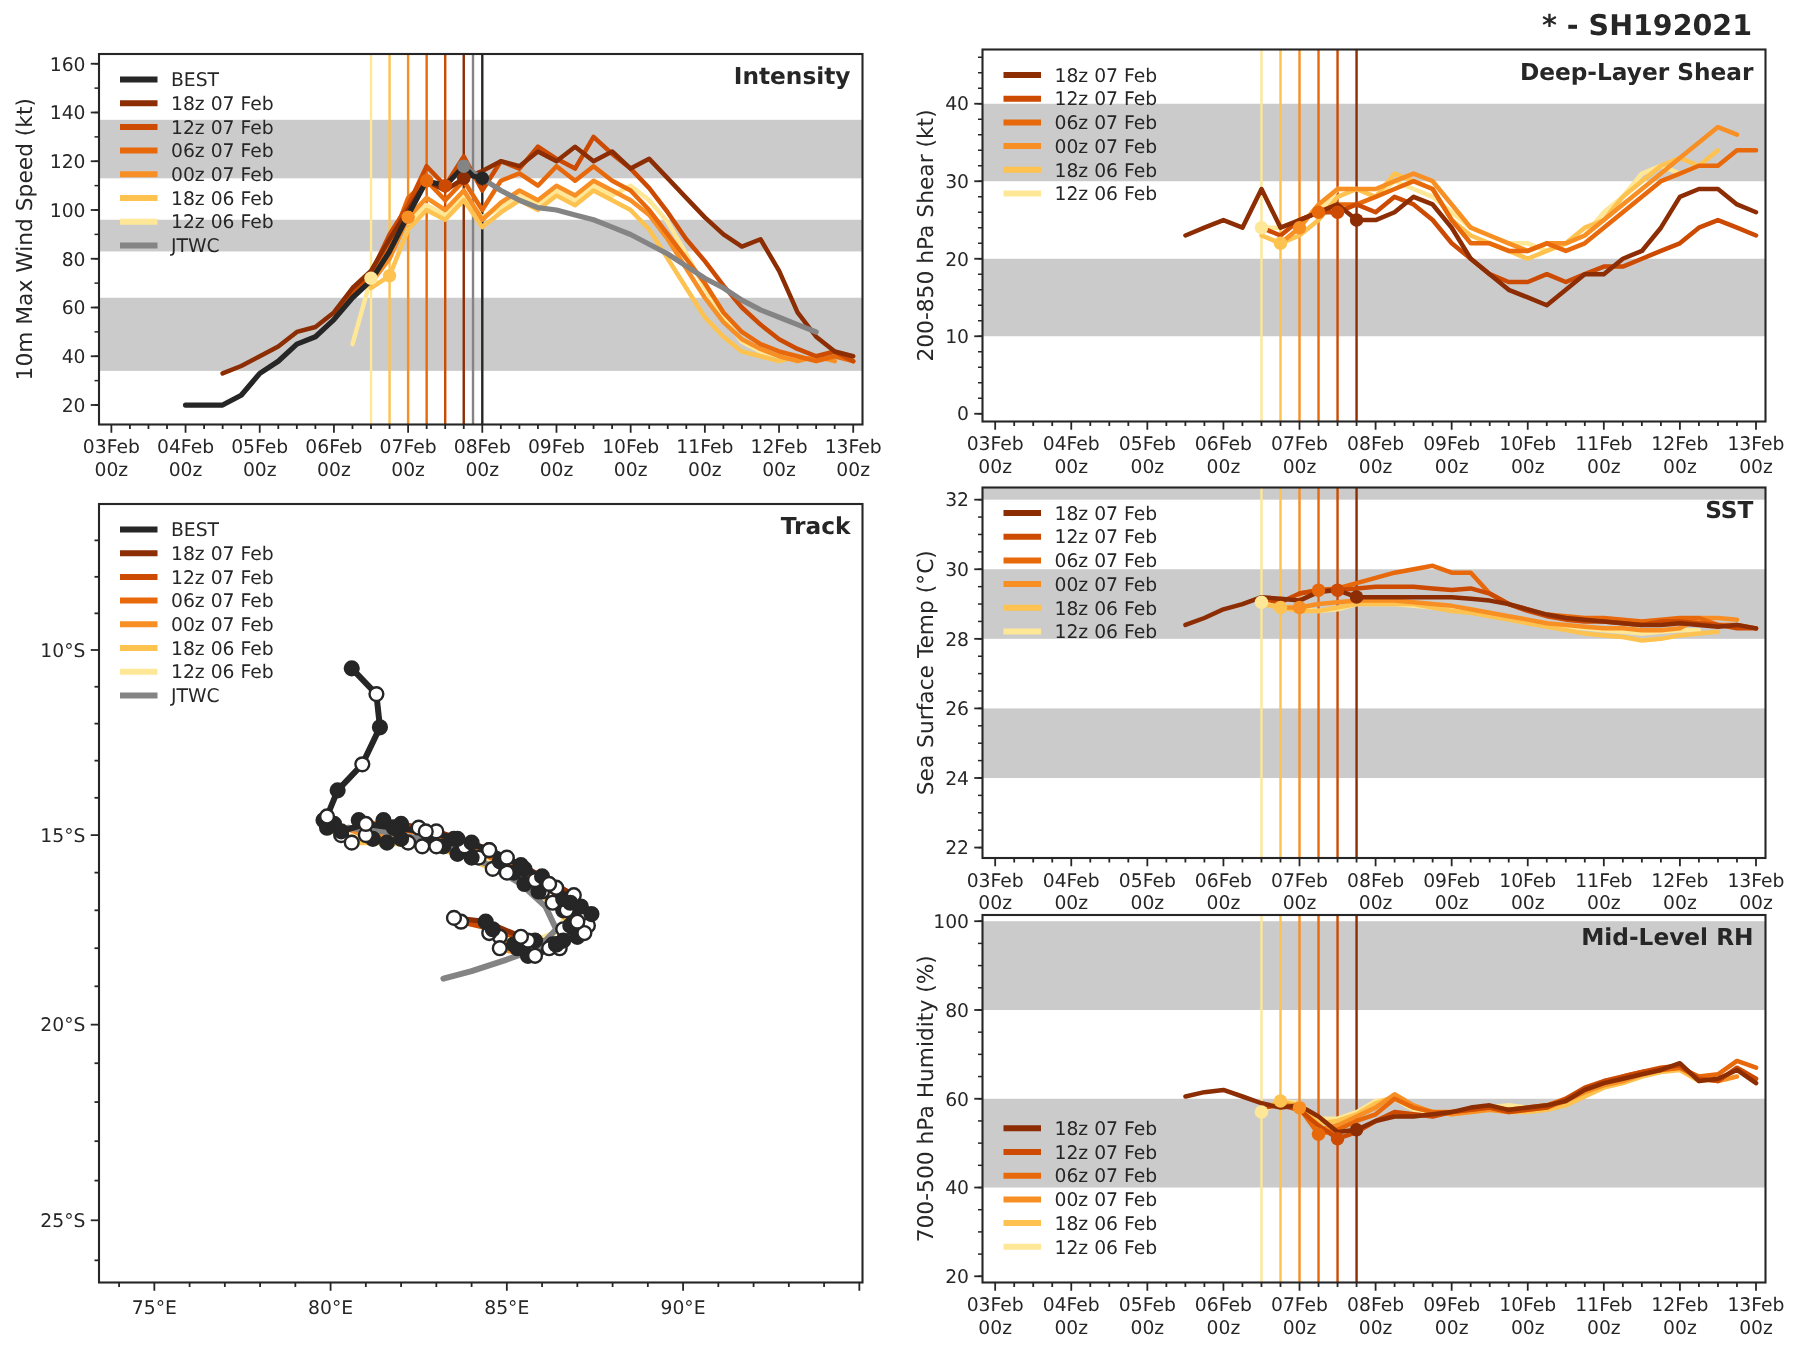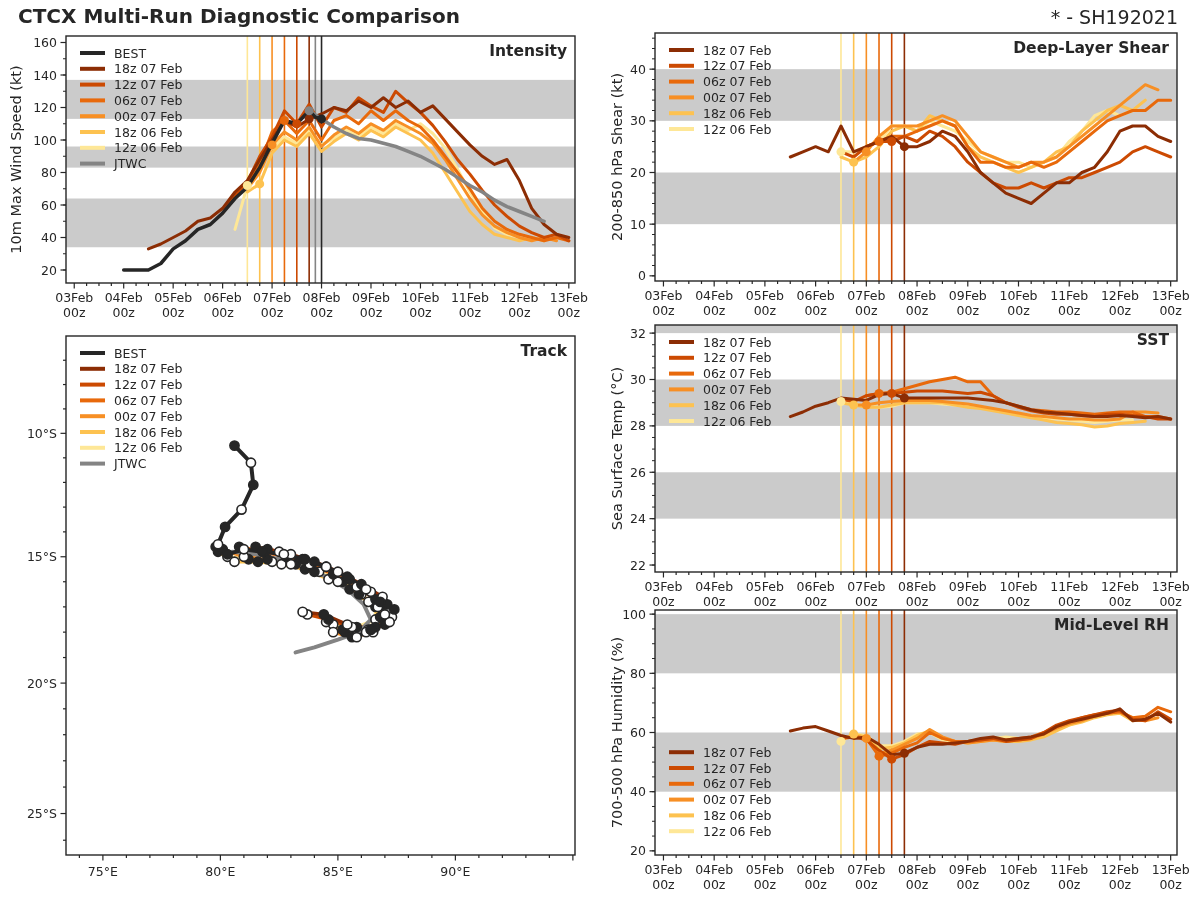--- a/index.html
+++ b/index.html
@@ -1,32 +1,31 @@
 <!DOCTYPE html>
 <html><head>
 <meta charset="utf-8">
 <style>
   html,body{margin:0;padding:0;background:#ffffff;}
   .page{position:relative;width:1200px;height:900px;background:#fff;overflow:hidden;
         font-family:"DejaVu Sans","Liberation Sans",sans-serif;}
   .hdr-title{position:absolute;left:18px;top:4px;font-size:20px;font-weight:bold;color:#262626;margin:0;}
-  .hdr-storm{position:absolute;right:22px;top:6px;font-size:19px;font-weight:normal;color:#262626;}
+  .hdr-storm{position:absolute;right:32px;top:6px;font-size:19px;font-weight:bold;color:#262626;}
   #charts{position:absolute;left:0;top:0;}
   #charts text{font-family:"DejaVu Sans","Liberation Sans",sans-serif;fill:#262626;}
   #charts .tick{font-size:12.5px;}
   #charts .ylab{font-size:14.5px;}
   #charts .ptitle{font-size:15.5px;font-weight:bold;}
   #charts .leg{font-size:12.5px;}
   .cira{position:absolute;left:2px;top:856px;width:130px;height:44px;}
 </style>
 </head>
 <body>
 <div class="page">
 
-<h1 class="hdr-title">CTCX Multi-Run Diagnostic Comparison</h1>
 <div class="hdr-storm">* - SH192021</div>
 
 <svg id="charts" width="1200" height="900">
       <g>
         <clipPath id="intensity-clip">
           <rect x="66" y="36" width="509" height="247"></rect>
         </clipPath>
         <g clip-path="url(#intensity-clip)">
           <rect x="66" y="198.5" width="509" height="48.75" fill="#cbcbcb"></rect>
           <rect x="66" y="146.5" width="509" height="21.125" fill="#cbcbcb"></rect>

